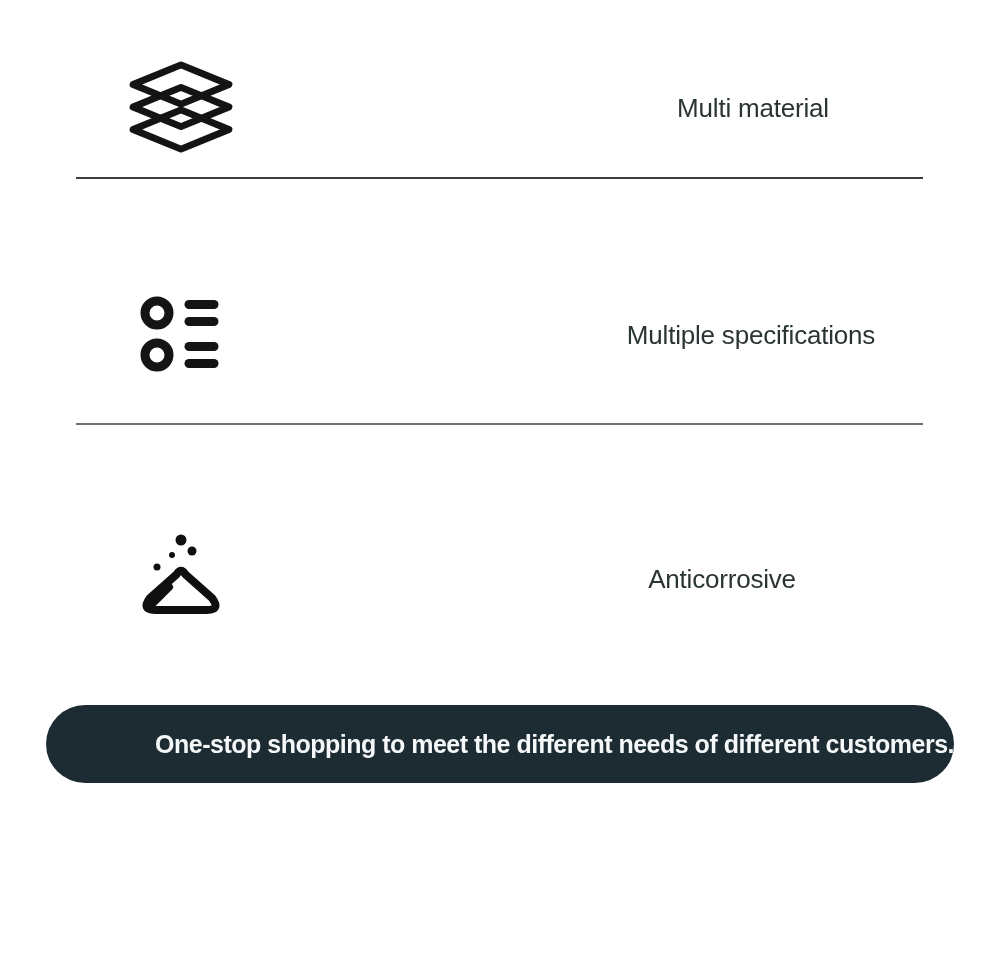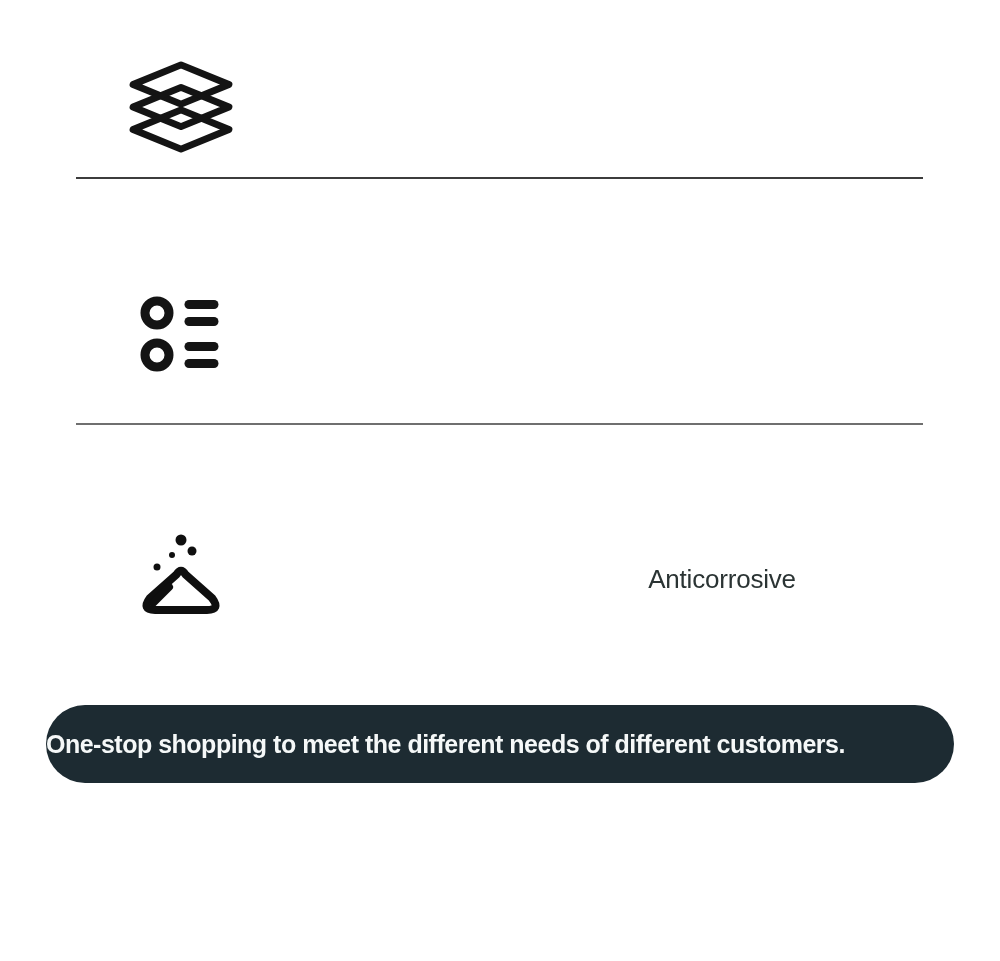--- a/index.html
+++ b/index.html
@@ -33,21 +33,21 @@
   .banner {
     position: absolute;
     left: 46px;
     top: 705px;
     width: 908px;
     height: 78px;
     border-radius: 39px;
     background: #1d2b32;
     display: flex;
     align-items: center;
-    justify-content: flex-start;
+    justify-content: flex-end;
   }
   .banner-text {
     color: #f5f8f8;
     font-size: 25px;
     font-weight: bold;
     letter-spacing: -0.5px;
     white-space: nowrap;
   }
 </style>
 </head>
@@ -55,33 +55,35 @@
 
 <div id="stage">
 
   <div class="icon-box" style="left:128px; top:61px;">
     <svg width="106" height="92" viewBox="0 0 106 94" fill="none" stroke="#141414" stroke-width="7" stroke-linejoin="round">
       <path d="M53 4 L102 24 L53 44 L4 24 Z"></path>
       <path d="M53 27 L102 47 L53 67 L4 47 Z"></path>
       <path d="M53 50 L102 70 L53 90 L4 70 Z"></path>
     </svg>
   </div>
+  <div class="feature-label" style="left:753px; top:108px;">Multi material</div>
 
   <div class="divider divider-1"></div>
 
   <div class="icon-box" style="left:140px; top:294px;">
     <svg width="82" height="82" viewBox="0 0 82 82" fill="none" stroke="#141414" stroke-width="9" stroke-linecap="round">
       <circle cx="17" cy="19" r="12"></circle>
       <path d="M49 10.5 H74"></path>
       <path d="M49 27.5 H74"></path>
       <circle cx="17" cy="61" r="12"></circle>
       <path d="M49 52.5 H74"></path>
       <path d="M49 69.5 H74"></path>
     </svg>
   </div>
+  <div class="feature-label" style="left:751px; top:335px;">Multiple specifications</div>
 
   <div class="divider divider-2"></div>
 
   <div class="icon-box" style="left:133px; top:524px;">
     <svg width="96" height="96" viewBox="0 0 96 96">
       <g fill="none" stroke="#0f0f0f" stroke-width="8" stroke-linejoin="round" stroke-linecap="round">
         <path d="M43.5 50.5 Q48 43 52.5 50.5 L79 74 Q88 86 74 86 L22 86 Q8 86 17 74 Z"></path>
         <path d="M20 79 L36 63"></path>
       </g>
       <g fill="#0f0f0f" stroke="none">

